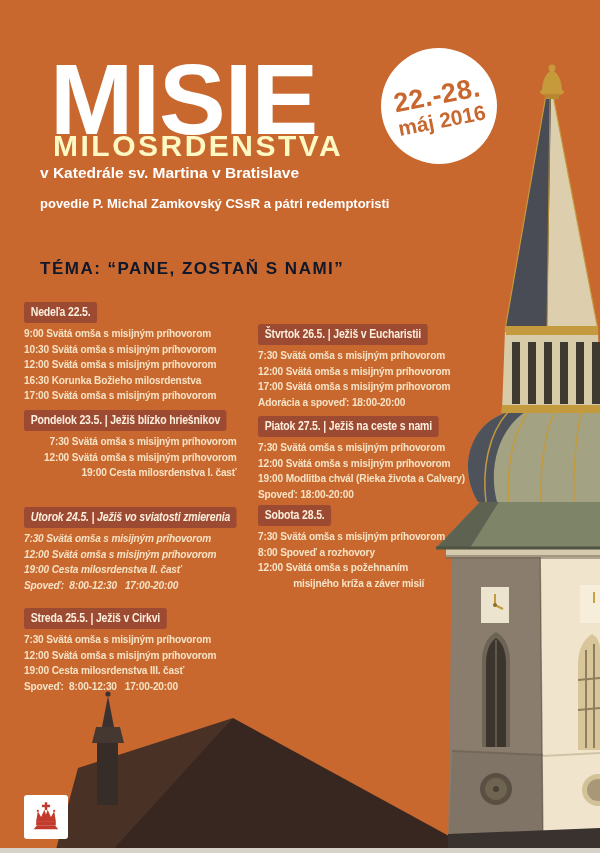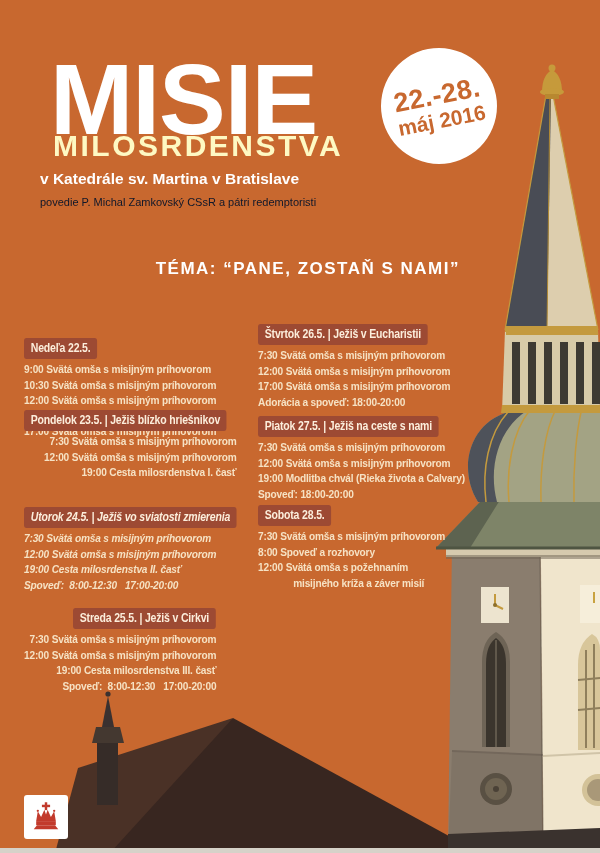--- a/index.html
+++ b/index.html
@@ -4,43 +4,43 @@
 <style>
   html,body{margin:0;padding:0;}
   body{font-family:"Liberation Sans",sans-serif;}
   .poster{position:relative;width:600px;height:853px;background:#C8682F;overflow:hidden;}
   .poster svg.cathedral{position:absolute;left:0;top:0;z-index:1;}
   .layer{position:absolute;z-index:2;}
 
   
   .title1{left:50px;top:49px;font-size:100px;line-height:100px;font-weight:700;color:#FFFFFF;letter-spacing:-1px;}
   .title2{left:53px;top:131px;font-size:30px;line-height:30px;font-weight:700;color:#fef9c3;letter-spacing:2.5px;}
-  .sub1{left:40px;top:170px;font-size:15.5px;font-weight:700;color:#FFFFFF;white-space:pre;}
-  .sub2{left:40px;top:196px;font-size:11px;font-weight:400;color:#0f172a;white-space:pre;}
+  .sub1{left:40px;top:164px;font-size:15.5px;font-weight:700;color:#FFFFFF;white-space:pre;}
+  .sub2{left:40px;top:196px;font-size:13px;font-weight:700;color:#ffffff;white-space:pre;}
 
   .date-circle{left:381px;top:48px;width:116px;height:116px;border-radius:50%;background:#FFFFFF;
     display:flex;flex-direction:column;align-items:center;justify-content:center;transform:rotate(-11deg);}
   .date-circle .d1{font-size:27px;font-weight:700;color:#C8682F;line-height:28px;letter-spacing:0.5px;}
   .date-circle .d2{font-size:21px;font-weight:700;color:#C8682F;line-height:23px;}
 
-  .theme{left:40px;top:259px;width:420px;text-align:right;font-size:17px;font-weight:700;
-    letter-spacing:1.5px;color:#ffffff;white-space:pre;}
+  .theme{left:40px;top:259px;width:420px;text-align:left;font-size:17px;font-weight:700;
+    letter-spacing:1.5px;color:#0f172a;white-space:pre;}
 
   
   .block{position:absolute;z-index:2;}
   .day-badge{display:inline-block;background:#9D4A33;color:#FCEEDC;font-size:12.5px;font-weight:700;
     letter-spacing:-0.2px;padding:3px 8px 4px 8px;border-radius:3px;white-space:pre;
     transform:scaleX(0.84);transform-origin:left top;}
   .lines{margin-top:3px;transform:scaleX(0.88);transform-origin:left top;}
   .line{font-size:11.5px;font-weight:700;letter-spacing:-0.2px;line-height:15.6px;color:#F6E2C4;white-space:pre;}
   .line.indent{padding-left:40px;}
 
   .colL{left:24px;}
   .colR{left:258px;}
-  .b1{top:302px;margin-top:36px;} .b2{top:410px;text-align:right;} .b3{top:507px;font-style:italic;} .b4{top:608px;text-align:right;}
+  .b1{top:302px;} .b2{top:410px;text-align:right;} .b3{top:507px;font-style:italic;} .b4{top:608px;}
   .b5{top:302px;margin-top:22px;} .b6{top:416px;} .b7{top:505px;}
 
   
   .logo{left:24px;top:795px;width:44px;height:44px;background:#FFFFFF;border-radius:3px;
     display:flex;align-items:center;justify-content:center;z-index:3;}
 </style>
 </head>
 <body>
 
 <div class="poster">

